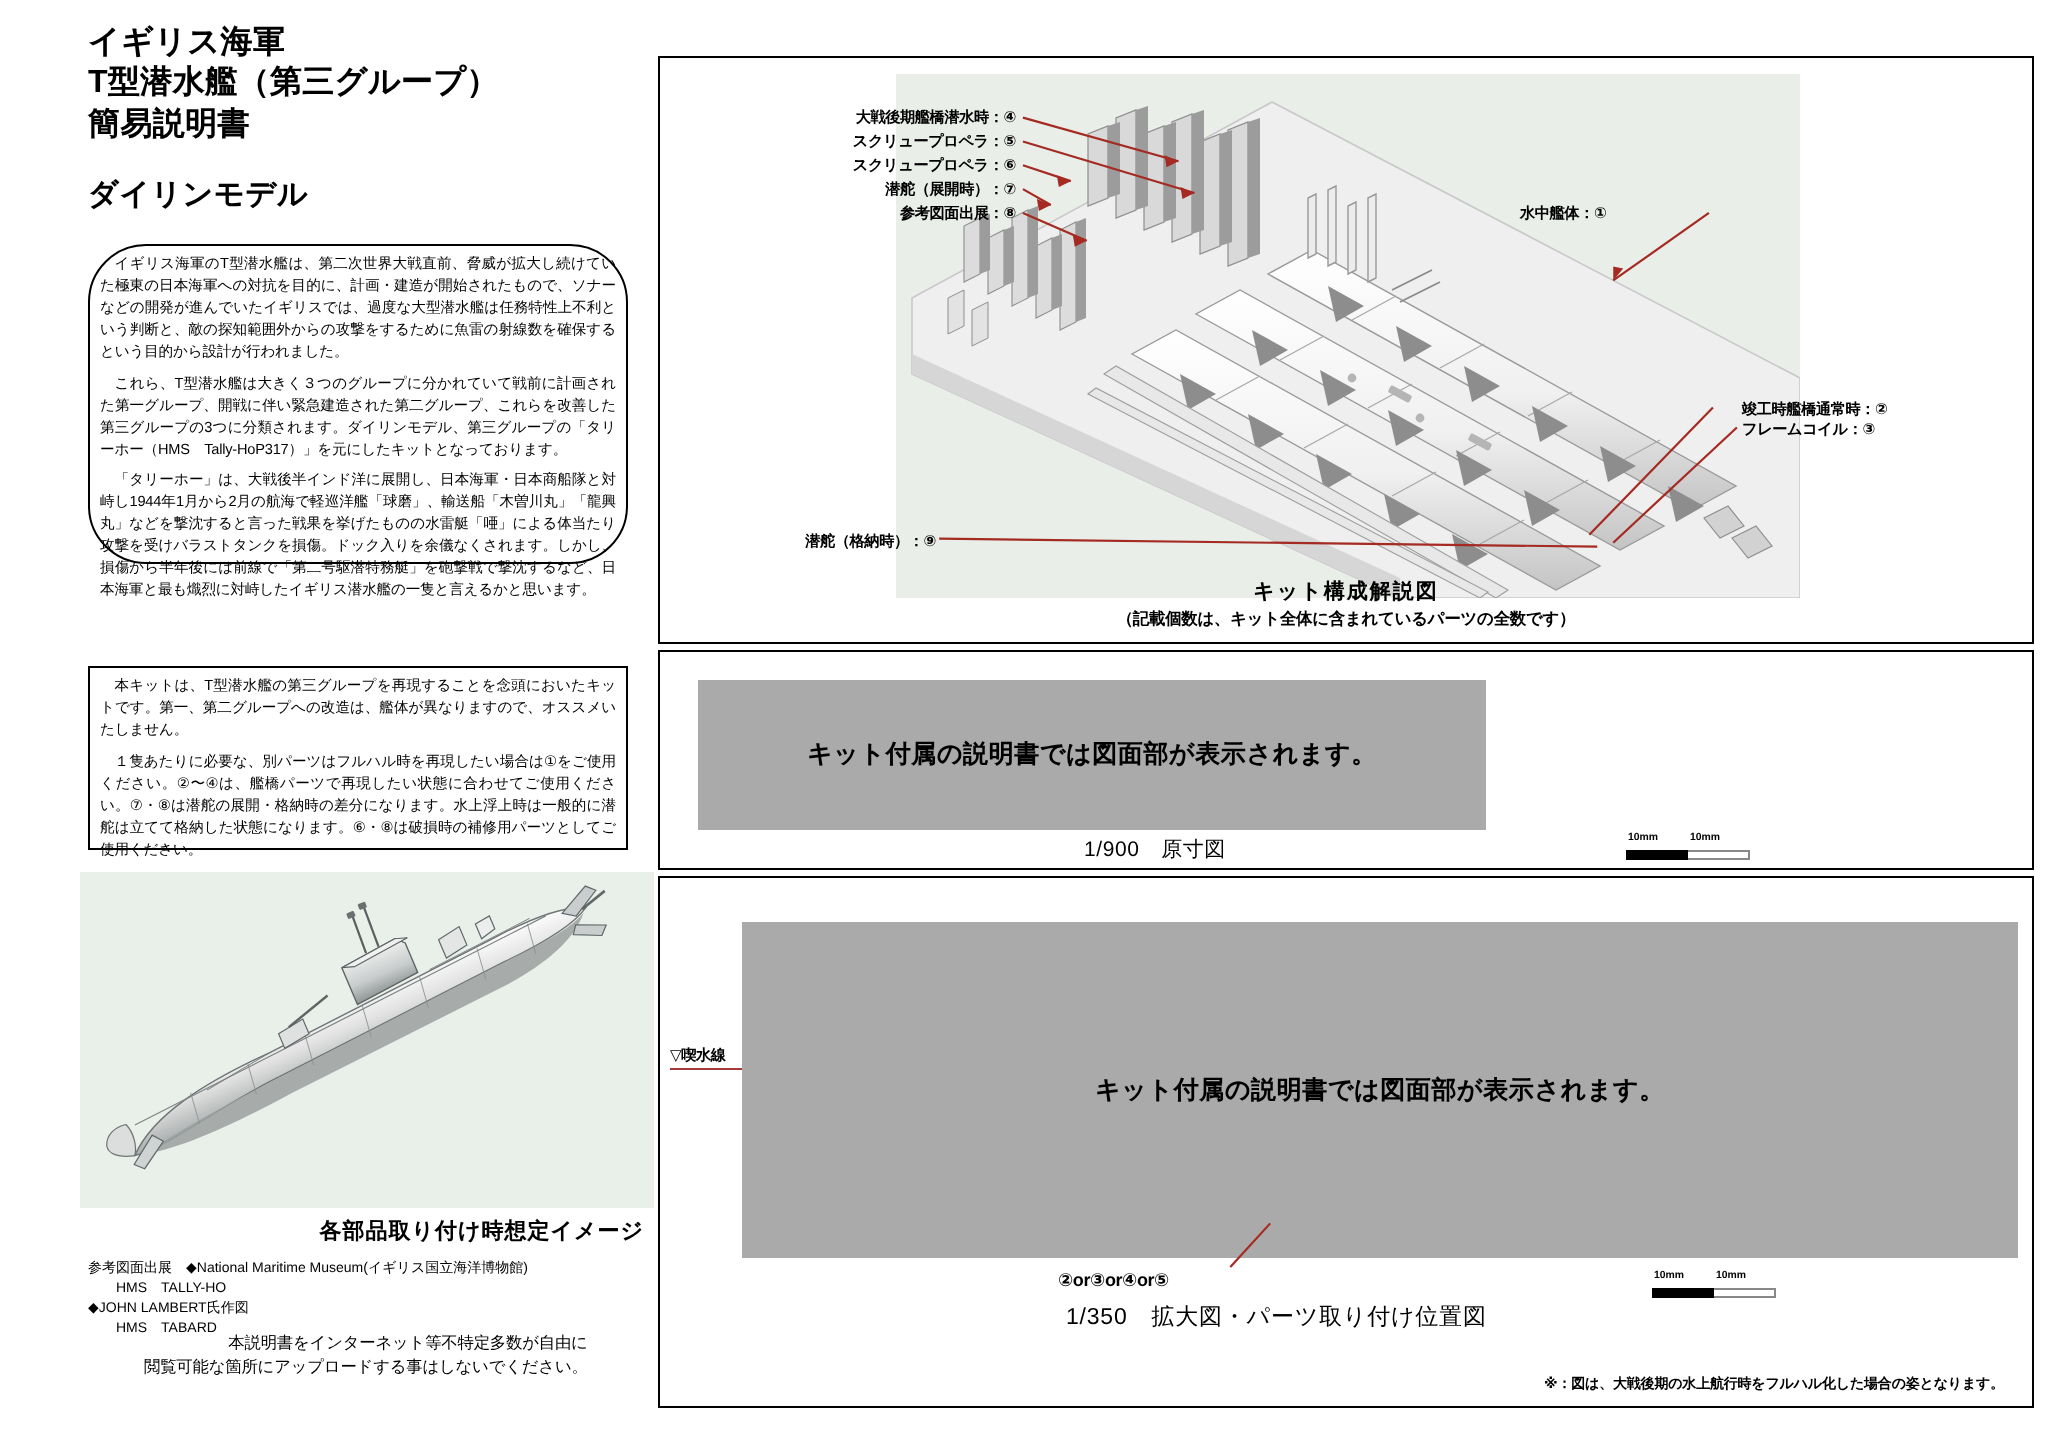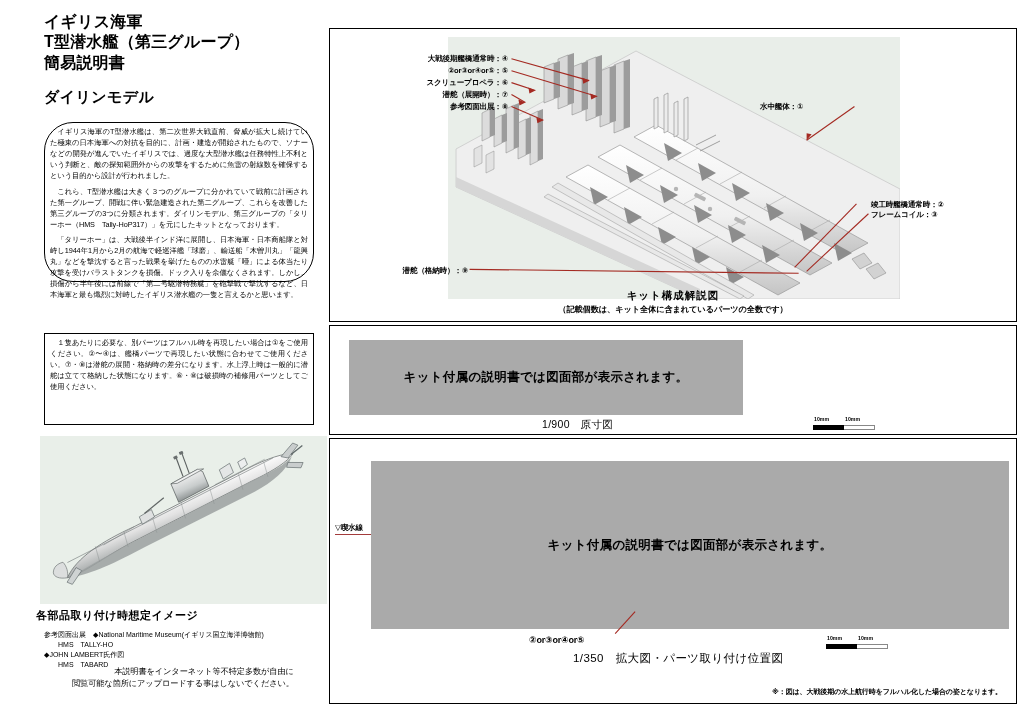--- a/index.html
+++ b/index.html
@@ -83,25 +83,24 @@
     width: 287px; height: 168px;
     background: #e9efe9;
     overflow: hidden;
   }
   #sub-render svg { display: block; }
 
   #image-caption {
     position: absolute;
     left: 0; top: 608px;
     width: 322px;
-    text-align: left;
+    text-align: right;
     font-size: 11px;
     font-weight: 700;
     letter-spacing: .5px;
-    padding-left: 36px;
   }
 
   #refs {
     position: absolute;
     left: 44px; top: 630px;
     font-size: 7px;
     line-height: 1.45;
     white-space: pre;
   }
 
@@ -260,21 +259,20 @@
     font-weight: 700;
     letter-spacing: -0.2px;
     white-space: nowrap;
   }
   #plan350-caption {
     position: absolute;
     left: 203px; top: 212px;
     font-size: 11.5px;
     letter-spacing: .4px;
     white-space: pre;
-    margin-left: 40px;
   }
   #scalebar-350 { left: 496px; top: 196px; }
   #footnote {
     position: absolute;
     right: 14px; bottom: 6px;
     font-size: 7px;
     font-weight: 700;
     letter-spacing: -0.1px;
     white-space: nowrap;
   }
@@ -290,20 +288,21 @@
   <div id="brand-name">ダイリンモデル</div>
 
   <div class="body-box" id="intro-box">
     <p class="body-para">イギリス海軍のT型潜水艦は、第二次世界大戦直前、脅威が拡大し続けていた極東の日本海軍への対抗を目的に、計画・建造が開始されたもので、ソナーなどの開発が進んでいたイギリスでは、過度な大型潜水艦は任務特性上不利という判断と、敵の探知範囲外からの攻撃をするために魚雷の射線数を確保するという目的から設計が行われました。</p>
     <p class="body-para">これら、T型潜水艦は大きく３つのグループに分かれていて戦前に計画された第一グループ、開戦に伴い緊急建造された第二グループ、これらを改善した第三グループの3つに分類されます。ダイリンモデル、第三グループの「タリーホー（HMS　Tally-HoP317）」を元にしたキットとなっております。</p>
     <p class="body-para">「タリーホー」は、大戦後半インド洋に展開し、日本海軍・日本商船隊と対峙し1944年1月から2月の航海で軽巡洋艦「球磨」、輸送船「木曽川丸」「龍興丸」などを撃沈すると言った戦果を挙げたものの水雷艇「唖」による体当たり攻撃を受けバラストタンクを損傷。ドック入りを余儀なくされます。しかし、損傷から半年後には前線で「第二号駆潜特務艇」を砲撃戦で撃沈するなど、日本海軍と最も熾烈に対峙したイギリス潜水艦の一隻と言えるかと思います。</p>
   </div>
 
 
   <div class="body-box" id="usage-box">
+    <p class="body-para">本キットは、T型潜水艦の第三グループを再現することを念頭においたキットです。第一、第二グループへの改造は、艦体が異なりますので、オススメいたしません。</p>
     <p class="body-para">１隻あたりに必要な、別パーツはフルハル時を再現したい場合は①をご使用ください。②〜④は、艦橋パーツで再現したい状態に合わせてご使用ください。⑦・⑧は潜舵の展開・格納時の差分になります。水上浮上時は一般的に潜舵は立てて格納した状態になります。⑥・⑧は破損時の補修用パーツとしてご使用ください。</p>
   </div>
 
   <div id="sub-render">
     <svg width="287" height="168" viewBox="0 0 287 168">
       <defs>
         <linearGradient id="hullShade" x1="0" y1="0" x2="0" y2="1">
           <stop offset="0%" stop-color="#fcfcfc"></stop>
           <stop offset="45%" stop-color="#e2e2e2"></stop>
           <stop offset="100%" stop-color="#a9adad"></stop>
@@ -519,22 +518,22 @@
     <g fill="#a42a22">
       <path d="M260,52 L253,49 L254,55 Z"></path>
       <path d="M268,68 L261,65 L262,71 Z"></path>
       <path d="M206,62 L199,59 L200,65 Z"></path>
       <path d="M196,74 L189,71 L190,77 Z"></path>
       <path d="M214,92 L207,89 L208,95 Z"></path>
       <path d="M478,112 L483,106 L478,105 Z"></path>
     </g>
   </svg>
 
-  <div class="callout right-align" style="left:6px; top:26px; width:172px;">大戦後期艦橋通常時：④</div>
-  <div class="callout right-align" style="left:6px; top:38px; width:172px;">②or③or④or⑤：⑤</div>
+  <div class="callout right-align" style="left:6px; top:26px; width:172px;">大戦後期艦橋潜水時：④</div>
+  <div class="callout right-align" style="left:6px; top:38px; width:172px;">スクリュープロペラ：⑤</div>
   <div class="callout right-align" style="left:6px; top:50px; width:172px;">スクリュープロペラ：⑥</div>
   <div class="callout right-align" style="left:6px; top:62px; width:172px;">潜舵（展開時）：⑦</div>
   <div class="callout right-align" style="left:6px; top:74px; width:172px;">参考図面出展：⑧</div>
 
   <div class="callout right-align" style="left:6px; top:238px; width:132px;">潜舵（格納時）：⑨</div>
 
   <div class="callout" style="left:430px; top:74px;">水中艦体：①</div>
   <div class="callout" style="left:541px; top:172px;">竣工時艦橋通常時：②</div>
   <div class="callout" style="left:541px; top:182px;">フレームコイル：③</div>
 

